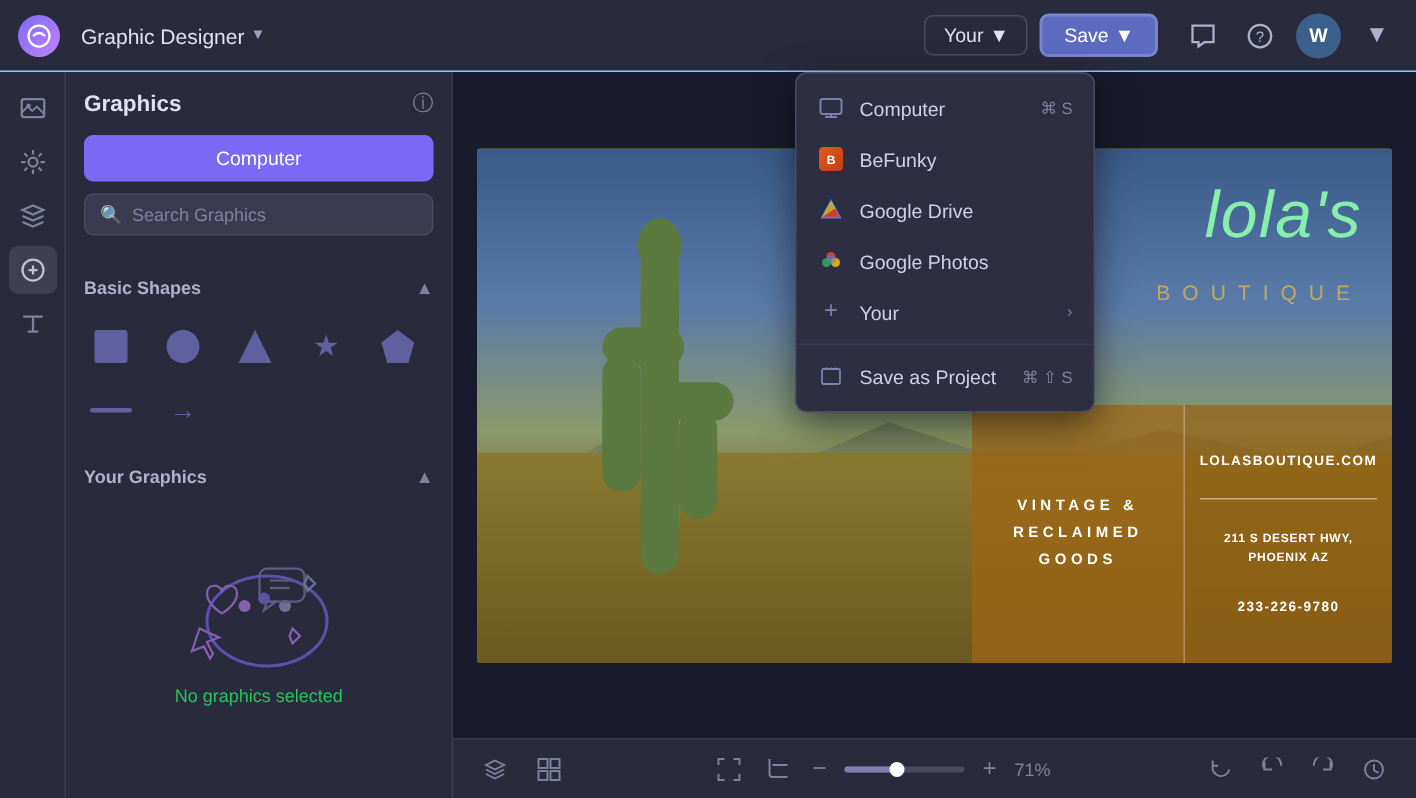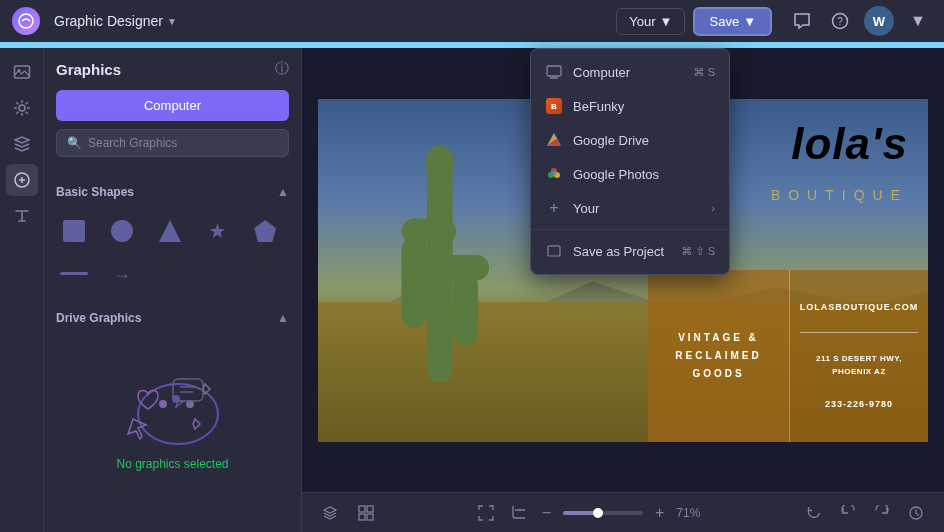--- a/index.html
+++ b/index.html
@@ -6,21 +6,21 @@
     body { width: 944px; height: 532px; overflow: hidden; font-family: -apple-system, BlinkMacSystemFont, 'Segoe UI', sans-serif; background: #1e1e2e; display: flex; flex-direction: column; }
 
     
     .header {
       height: 48px;
       background: #2a2a3d;
       display: flex;
       align-items: center;
       padding: 0 12px;
       gap: 8px;
-      border-bottom: 6px solid #7dd3fc;
+      border-bottom: 1px solid #7dd3fc;
       position: relative;
       z-index: 10;
     }
     .logo-icon {
       width: 28px; height: 28px;
       background: linear-gradient(135deg, #7c6af7, #c084fc);
       border-radius: 50%;
       display: flex; align-items: center; justify-content: center;
       color: white; font-size: 12px; font-weight: bold;
     }
@@ -401,21 +401,21 @@
         </div>
       <div class="shape-item">
           <div class="shape-line"></div>
         </div>
       <div class="shape-item">
           <span class="shape-arrow">→</span>
         </div>
     </div>
 
     <div class="section-header your-graphics-section">
-      <span class="section-title">Drive Graphics</span>
+      <span class="section-title">Your Graphics</span>
       <button class="collapse-btn">▲</button>
     </div>
     <div class="graphics-empty">
       <svg class="no-graphics-svg" width="110" height="90" viewBox="0 0 110 90">
 
         <ellipse cx="60" cy="55" rx="40" ry="30" fill="none" stroke="#7c6af7" stroke-width="2"></ellipse>
         <circle cx="45" cy="45" r="4" fill="#c084fc"></circle>
         <circle cx="58" cy="40" r="4" fill="#7c6af7"></circle>
         <circle cx="72" cy="45" r="4" fill="#a0a0d0"></circle>
 
@@ -444,21 +444,21 @@
 
         <svg style="position:absolute;left:40px;top:10px;width:160px;height:310px;" viewBox="0 0 80 170">
           <rect x="34" y="30" width="14" height="120" rx="7" fill="#5a7a40"></rect>
           <rect x="20" y="70" width="14" height="50" rx="7" fill="#5a7a40"></rect>
           <rect x="20" y="60" width="30" height="14" rx="7" fill="#5a7a40"></rect>
           <rect x="48" y="90" width="14" height="40" rx="7" fill="#5a7a40"></rect>
           <rect x="38" y="80" width="30" height="14" rx="7" fill="#5a7a40"></rect>
           <ellipse cx="41" cy="30" rx="8" ry="10" fill="#5a7a40"></ellipse>
         </svg>
 
-        <div style="position:absolute;right:20px;top:20px;color:#000000;font-size:44px;font-weight:700;font-style:italic;letter-spacing:1px;">
+        <div style="position:absolute;right:20px;top:20px;color:#86efac;font-size:44px;font-weight:400;font-style:italic;letter-spacing:1px;">
           <span>lola's</span>
         </div>
         <div style="position:absolute;right:20px;top:88px;color:#c0a860;font-size:14px;font-weight:300;letter-spacing:8px;">
           <span>BOUTIQUE</span>
         </div>
 
         <div style="position:absolute;left:330px;top:171px;width:142px;height:172px;background:rgba(160,100,20,0.72);display:flex;flex-direction:column;align-items:center;justify-content:center;border-right:1px solid rgba(255,255,255,0.3);">
           <span style="color:white;font-size:10px;font-weight:700;letter-spacing:3px;text-align:center;line-height:1.8;white-space:pre-line;">VINTAGE &amp;
 RECLAIMED
 GOODS</span>

